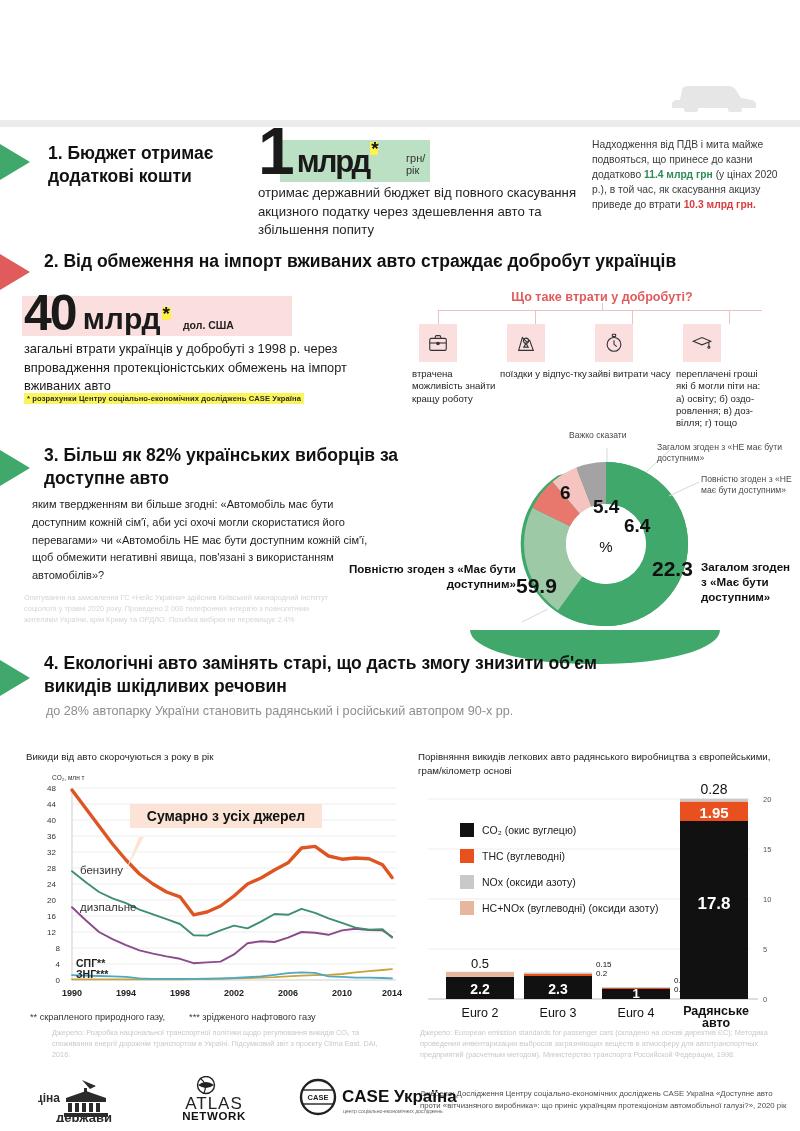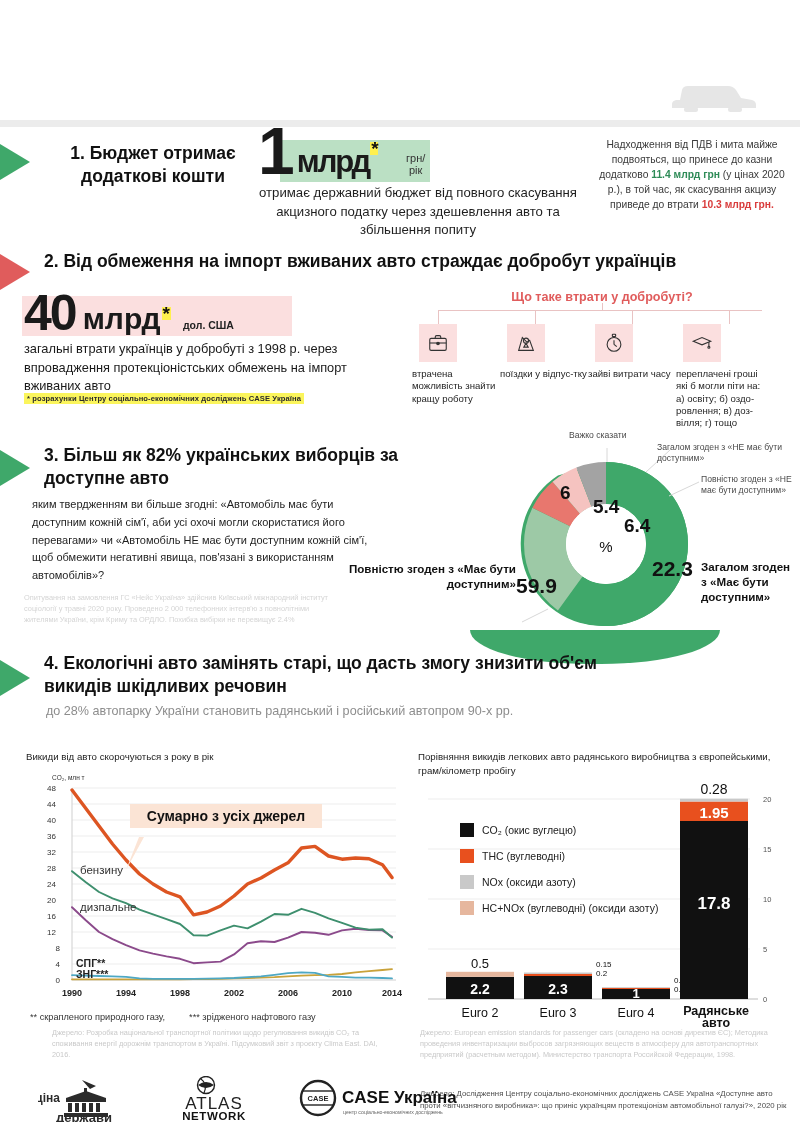--- a/index.html
+++ b/index.html
@@ -33,21 +33,21 @@
     width: 0; height: 0; border-top: 18px solid transparent;
     border-bottom: 18px solid transparent; flex: none;
   }
   .arrow.green { border-left: 30px solid #3FA86A; }
   .arrow.red { border-left: 30px solid #E05C5C; }
   .arrow-wrap { position: absolute; left: 0; }
 
   .sec-title { font-size: 17.5px; font-weight: bold; line-height: 1.3; color: #111; }
 
   
-  #sec1 { position: absolute; top: 132px; left: 0; width: 800px; height: 108px; text-align: center; }
+  #sec1 { position: absolute; top: 132px; left: 0; width: 800px; height: 108px; }
   #sec1 .arrow-wrap { top: 12px; }
   #sec1 .title { position: absolute; left: 48px; top: 10px; width: 210px; }
   .big1-wrap { position: absolute; left: 258px; top: -10px; }
   .green-chip {
     position: absolute; left: 22px; top: 18px; width: 150px; height: 42px;
     background: #BBE0C4;
   }
   .big1 {
     position: relative; font-size: 62px; font-weight: bold; line-height: 1;
     letter-spacing: -2px; display: flex; align-items: flex-end;
@@ -154,21 +154,21 @@
 
   
   .footer { position: absolute; top: 1028px; left: 0; width: 800px; height: 103px; }
   .src {
     font-size: 7.3px; line-height: 1.5; color: #C9C9C9;
   }
   .src.dark { color: #4d4d4d; font-size: 7.8px; }
   .src-left { position: absolute; left: 52px; top: 0; width: 345px; }
   .src-right { position: absolute; left: 420px; top: 0; width: 375px; }
   .src-right2 { position: absolute; left: 420px; top: 60px; width: 375px; }
-  .logos { position: absolute; left: 38px; top: 48px; display: flex; align-items: flex-end; gap: 34px; }
+  .logos { position: absolute; left: 38px; top: 48px; display: flex; align-items: center; gap: 34px; }
 </style>
 </head>
 <body>
 
 <div class="page">
 
   <div class="header">
     <svg class="car-watermark" viewBox="0 0 92 34">
       <path d="M14 22 L16 12 Q17 8 22 8 L62 8 Q67 8 70 12 L75 20 L86 22 Q90 23 90 27 L90 30 L6 30 L6 26 Q6 23 10 22 Z" fill="#E6E6E6"></path>
       <rect x="18" y="29" width="14" height="5" rx="2.5" fill="#E6E6E6"></rect>
@@ -396,21 +396,21 @@
         <text x="54" y="143" font-size="11.5" fill="#333" font-family="Liberation Sans, sans-serif">дизпальне</text>
         <text x="50" y="199" font-size="10.5" font-weight="bold" fill="#222" font-family="Liberation Sans, sans-serif">СПГ**</text>
         <text x="50" y="210" font-size="10.5" font-weight="bold" fill="#222" font-family="Liberation Sans, sans-serif">ЗНГ***</text>
       </svg>
       <div class="footnote-line" style="left:4px; top:262px;">
         <span>** скрапленого природного газу,</span><span>*** зрідженого нафтового газу</span>
       </div>
     </div>
 
     <div class="bc">
-      <div class="chart-title">Порівняння викидів легкових авто радянського виробництва з європейськими, грам/кілометр пробігу</div>
+      <div class="chart-title">Порівняння викидів легкових авто радянського виробництва з європейськими, грам/кілометр основі</div>
       <svg width="375" height="250" viewBox="0 0 375 250" style="margin-top:4px">
 
         <g stroke="#EDEDED">
           <line x1="10" y1="18" x2="332" y2="18"></line>
           <line x1="10" y1="68" x2="332" y2="68"></line>
           <line x1="10" y1="118" x2="332" y2="118"></line>
           <line x1="10" y1="168" x2="332" y2="168"></line>
         </g>
         <line x1="10" y1="218" x2="340" y2="218" stroke="#BDBDBD"></line>
         <g font-size="7.5" fill="#555" font-family="Liberation Sans, sans-serif">

